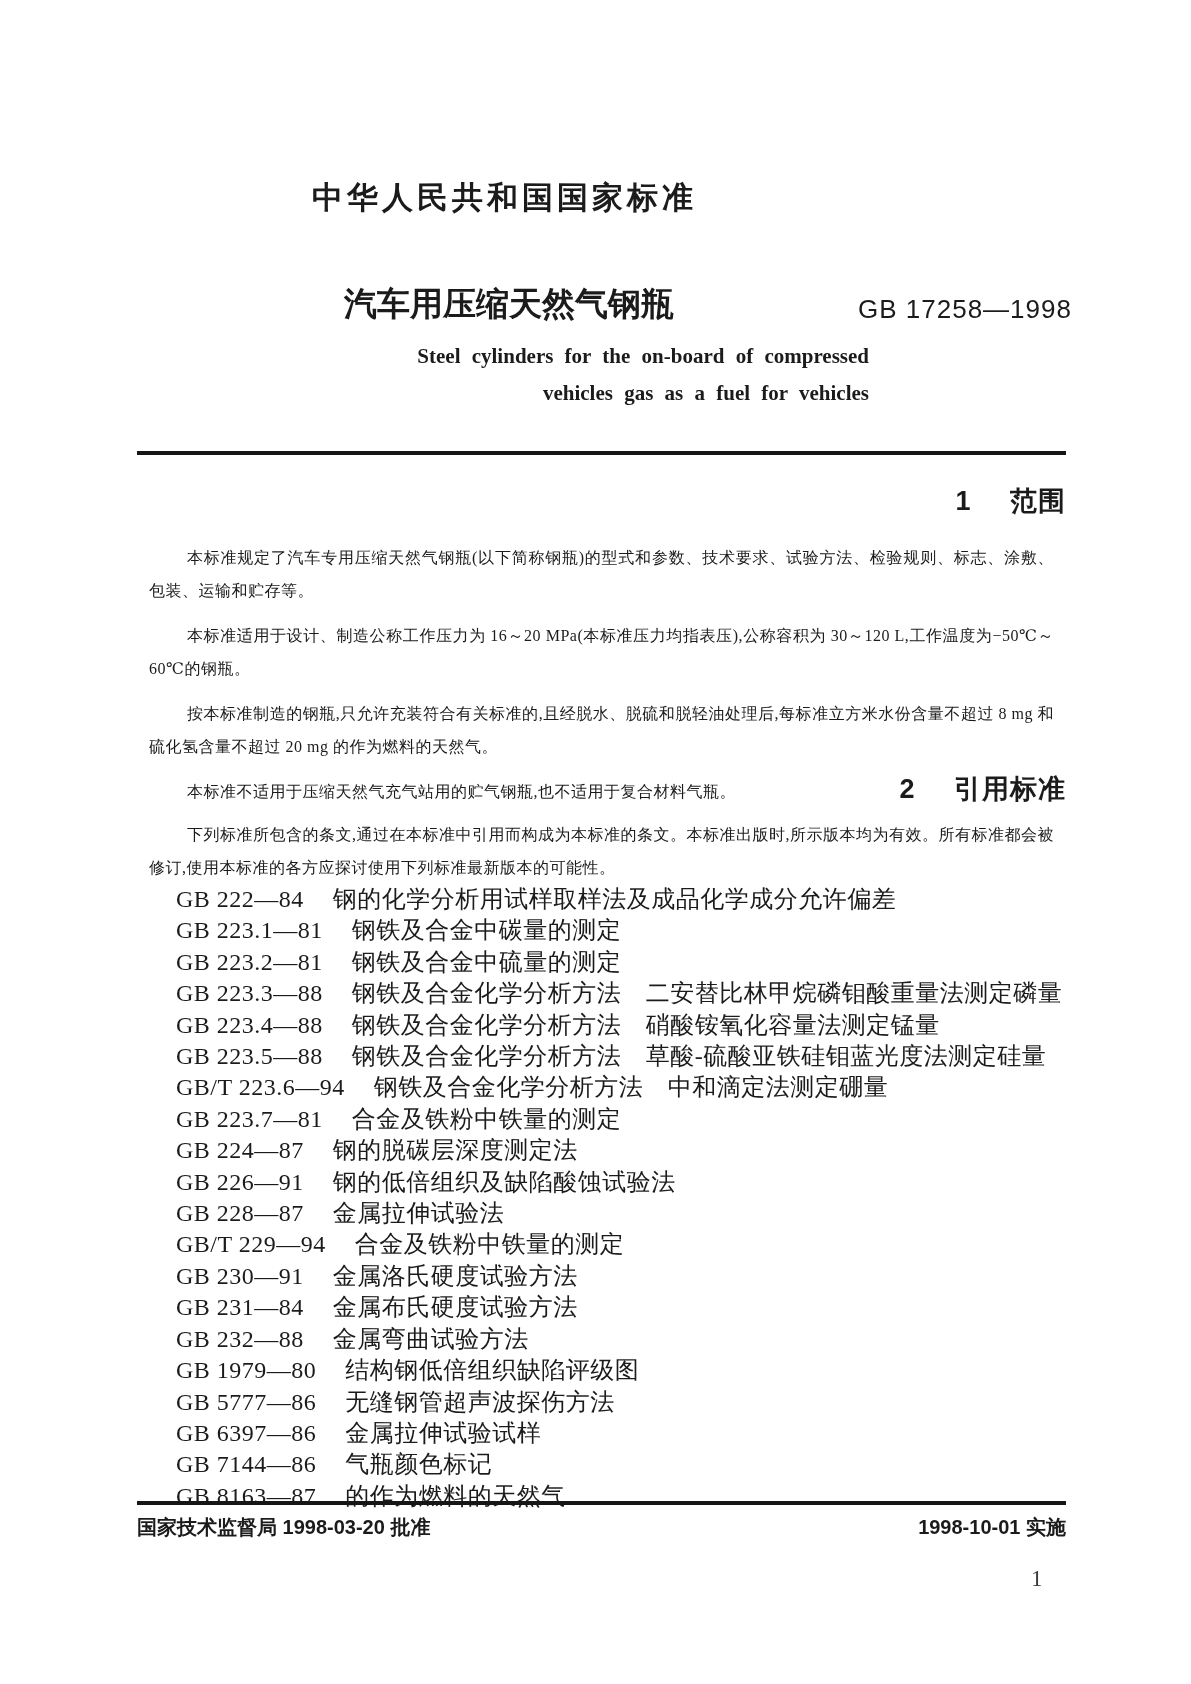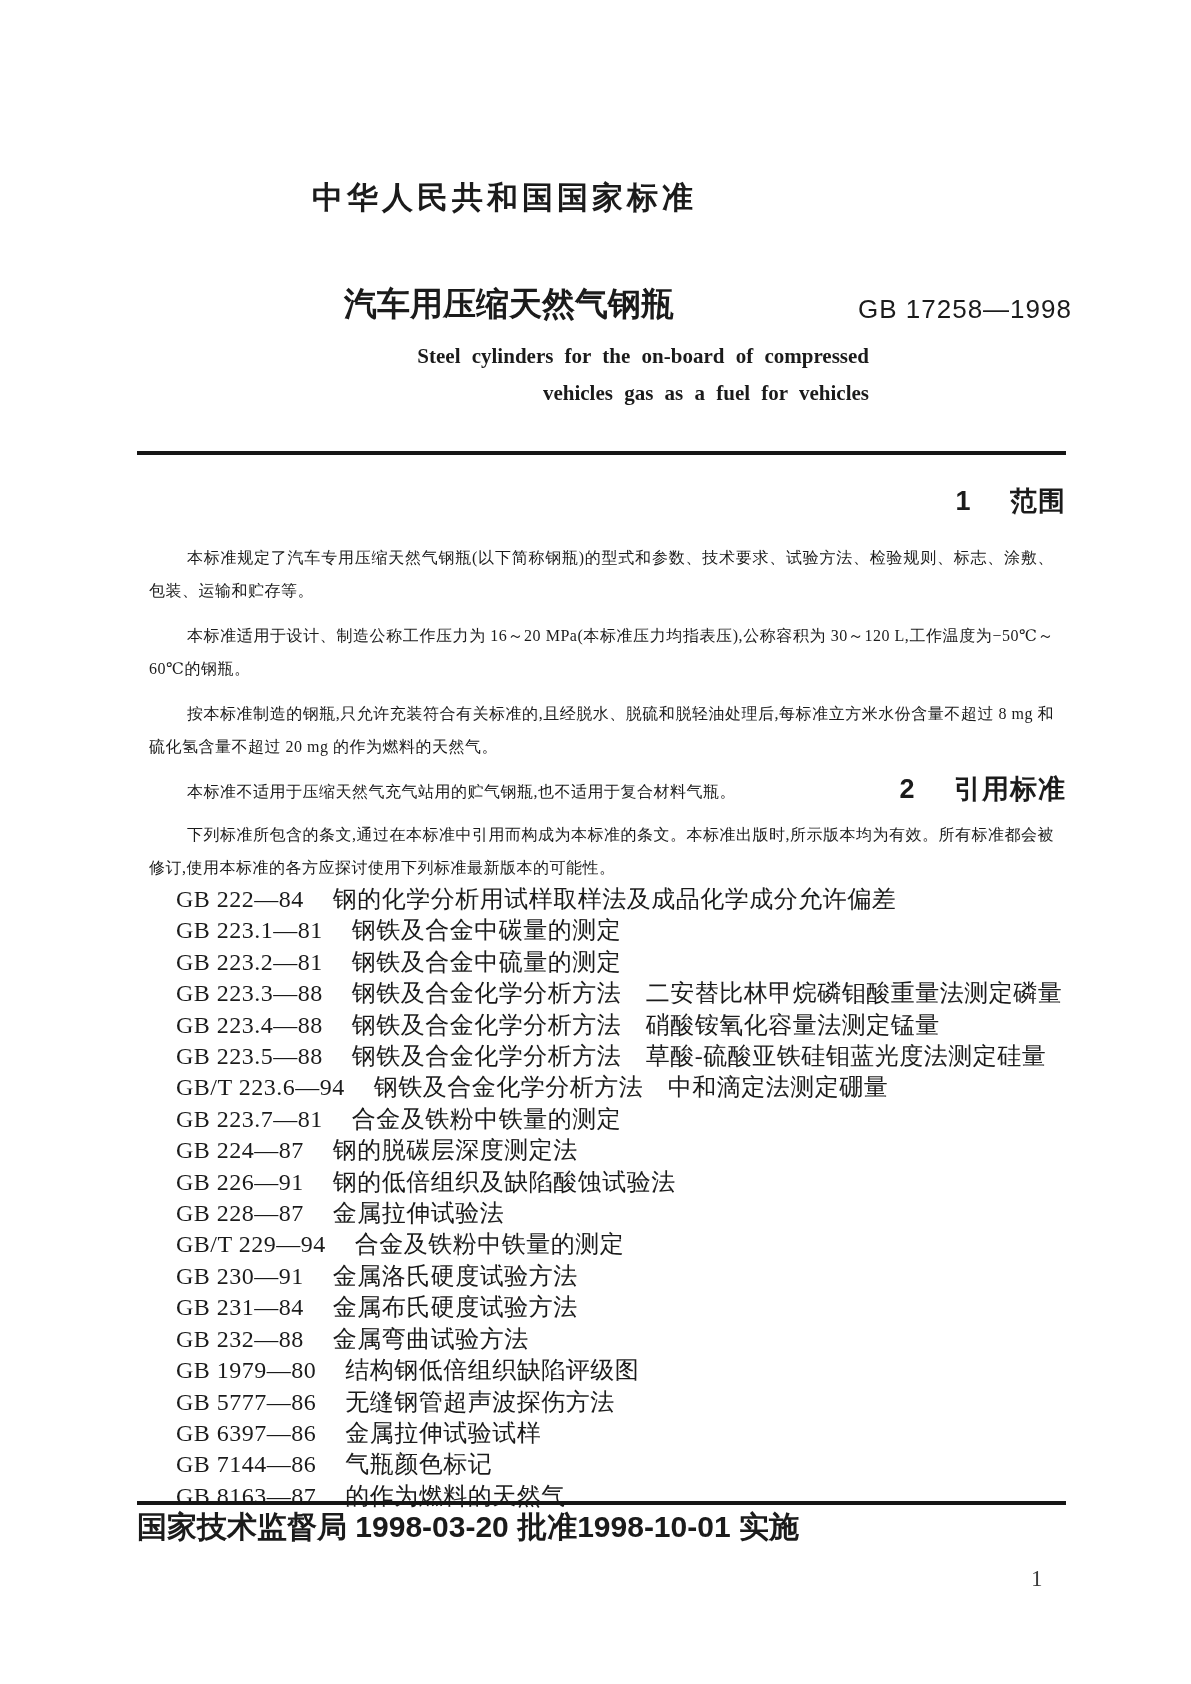--- a/index.html
+++ b/index.html
@@ -101,24 +101,24 @@
     white-space: nowrap;
     letter-spacing: 0.5px;
   }
   .std-item .std-title { margin-left: 29px; }
   
   .footer-row {
     position: absolute;
     top: 1510px; left: 137px;
     width: 929px;
     display: flex;
-    justify-content: flex-start;
+    justify-content: space-between;
     font-family: "Liberation Sans", "DejaVu Sans", sans-serif;
     font-weight: bold;
-    font-size: 30px;
+    font-size: 20px;
     line-height: 34px;
     white-space: nowrap;
   }
   .page-num {
     position: absolute;
     top: 1566px; left: 1031px;
     font-size: 23px;
     color: #3c3c3c;
   }
 </style>

